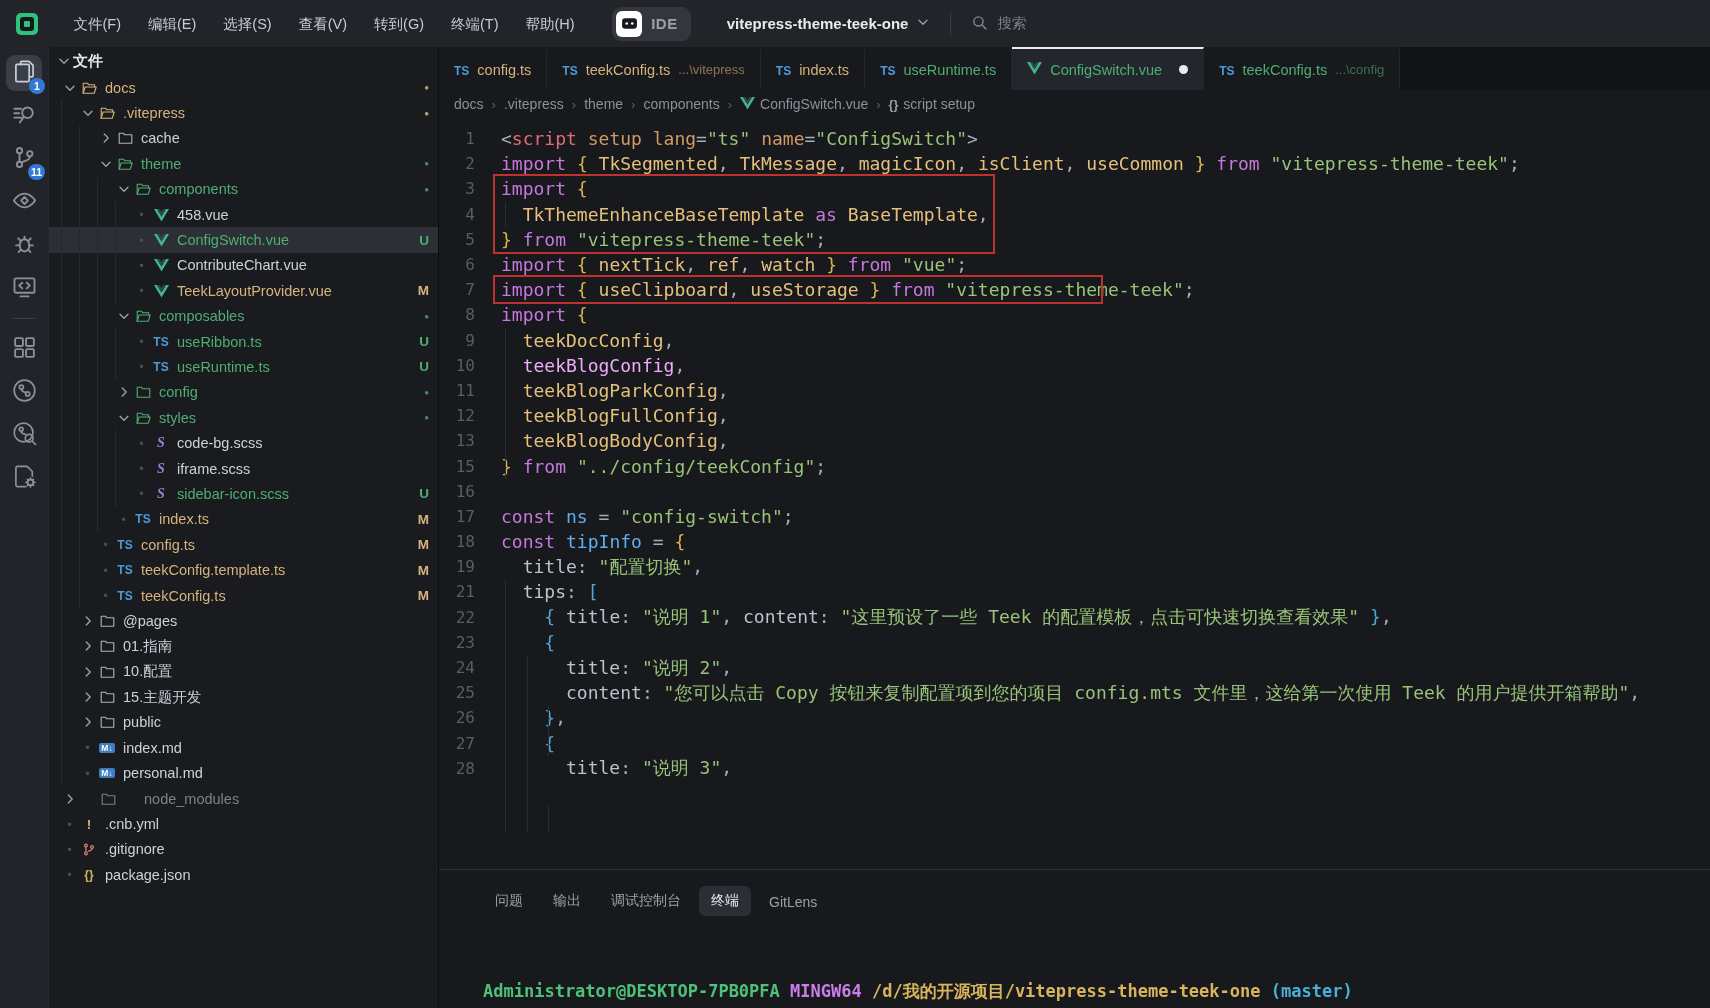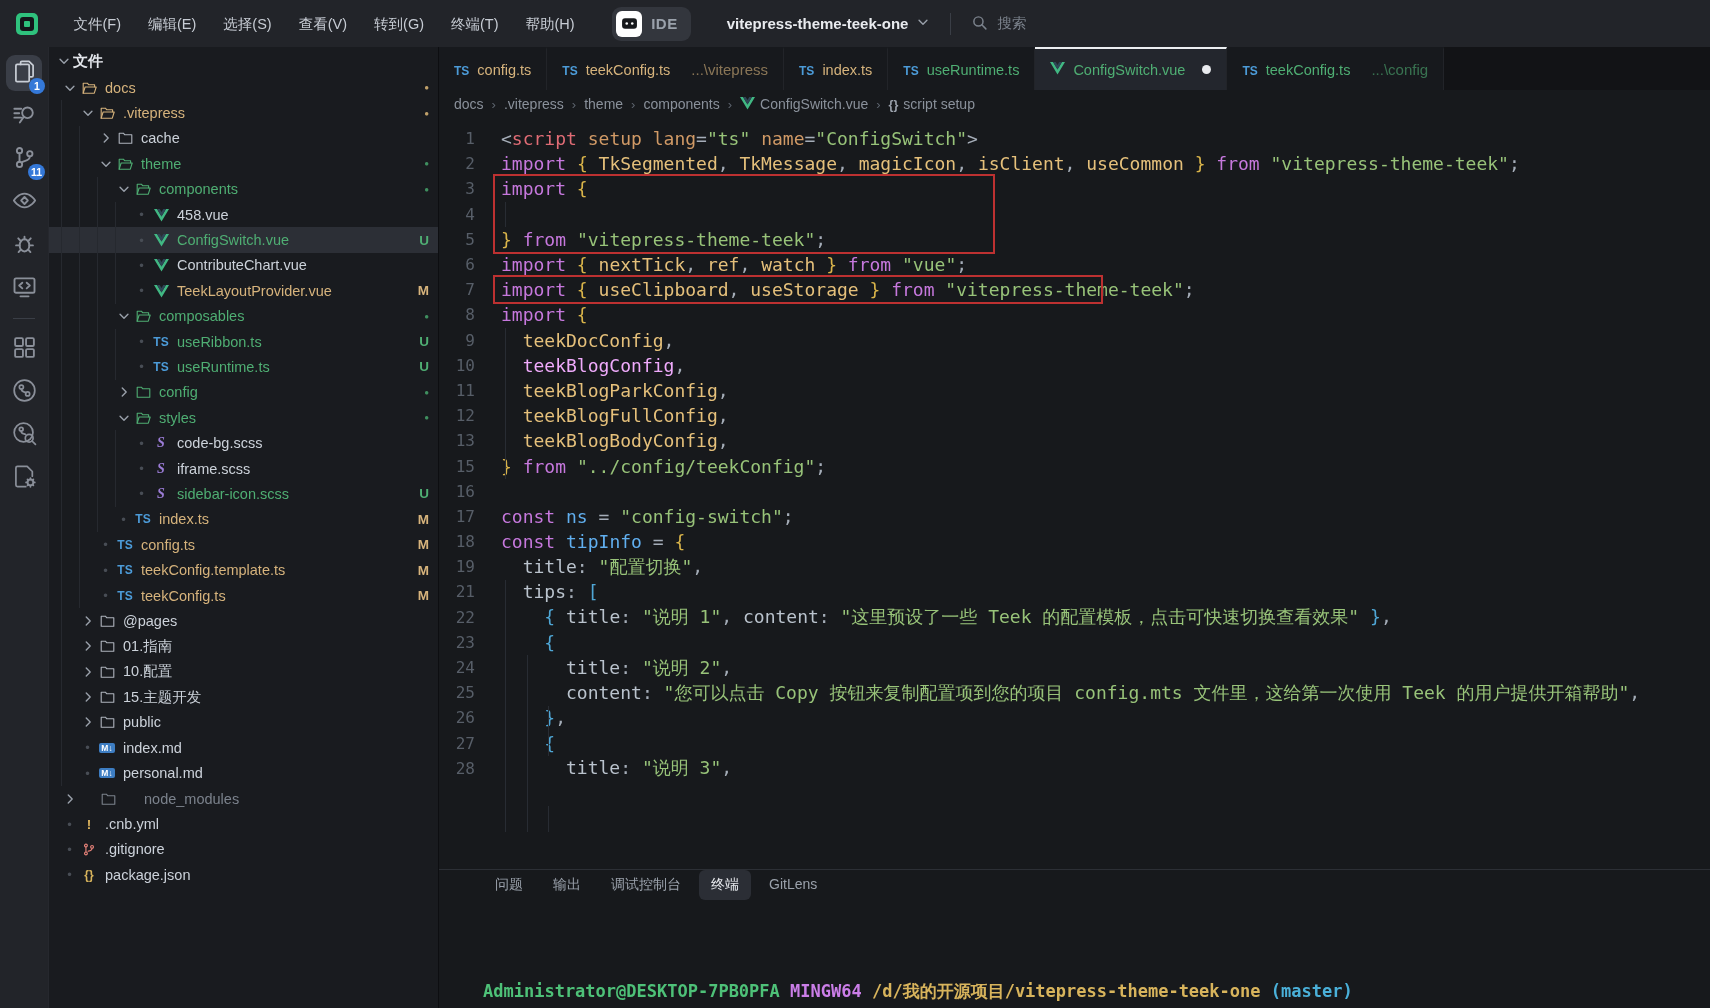--- a/index.html
+++ b/index.html
@@ -44,37 +44,37 @@
   .flabel{white-space:nowrap;overflow:hidden;}
   .fbadge{margin-left:auto;margin-right:9px;font-size:13.5px;font-weight:600;flex:0 0 auto;}
   .mdchip{background:#3d7dc2;color:#fff;font-size:8.5px;font-weight:700;border-radius:2px;padding:1px 2px;line-height:1;}
   .c-mod{color:#d6b37c;}.c-new{color:#4fae73;}.c-plain{color:#ccd2da;}.c-dim{color:#7b828c;margin-left:20px;}
 
   
   .editor{flex:1;display:flex;flex-direction:column;min-width:0;border-left:1px solid #0d0e11;background:#17191c;}
   .tabstrip{flex:0 0 43px;background:#121316;display:flex;align-items:stretch;overflow:hidden;}
   .tab{display:flex;align-items:center;gap:8px;padding:0 15px;background:#17191d;border-right:1px solid #222429;font-size:14.5px;position:relative;box-sizing:border-box;border-top:2px solid transparent;white-space:nowrap;}
   .tab.active{background:#23262d;border-top:2px solid #eceef1;}
-  .tab .suffix{font-size:15px;opacity:.6;margin-left:13px;}
+  .tab .suffix{font-size:13px;opacity:.6;margin-left:0;}
   .tab .dirty{width:9px;height:9px;border-radius:50%;background:#e8eaee;margin-left:9px;flex:0 0 9px;}
   .breadcrumb{flex:0 0 28px;display:flex;align-items:center;background:#17191c;color:#8a919b;font-size:14px;padding-left:15px;gap:8px;}
   .bc-item{display:flex;align-items:center;gap:5px;}
   .bc-sep{color:#5d646e;font-size:13px;}
 
   .codewrap{flex:1;position:relative;background:#17191c;overflow:hidden;padding-top:8px;
             font-family:"DejaVu Sans Mono","Liberation Mono",monospace;font-size:18px;}
   .cl{height:25.2px;display:flex;align-items:center;}
   .ln{flex:0 0 36px;text-align:right;color:#575e68;font-size:16px;margin-right:26px;font-family:"DejaVu Sans Mono","Liberation Mono",monospace;}
   .ct{white-space:pre;}
   .guide{position:absolute;width:1px;background:#282c33;}
   .redbox{position:absolute;border:2px solid #bd3131;box-sizing:border-box;}
 
   
   .panel{flex:0 0 139px;background:#17191c;border-top:1px solid #2c2f35;display:flex;flex-direction:column;padding-left:44px;box-sizing:border-box;}
-  .panel-tabs{flex:0 0 46px;display:flex;align-items:flex-start;gap:6px;}
+  .panel-tabs{flex:0 0 46px;display:flex;align-items:flex-end;gap:6px;}
   .ptab{padding:6px 12px;font-size:14px;color:#9aa1ab;border-radius:6px;}
   .ptab.active{background:#2b2e35;color:#e8eaee;}
   .terminal{margin-top:auto;padding-bottom:5px;font-family:"DejaVu Sans Mono","Liberation Mono",monospace;font-size:17px;font-weight:700;white-space:pre;}
 </style>
 </head>
 <body>
 
 <div class="app">
 
   <header class="titlebar">
@@ -731,20 +731,21 @@
           <div class="cl">
             <span class="ln">2</span>
             <span class="ct"><span style="color: rgb(198, 120, 221);">import</span><span style="color: rgb(165, 173, 184);"> </span><span style="color: rgb(217, 180, 74);">{</span><span style="color: rgb(229, 192, 123);"> TkSegmented</span><span style="color: rgb(165, 173, 184);">,</span><span style="color: rgb(229, 192, 123);"> TkMessage</span><span style="color: rgb(165, 173, 184);">,</span><span style="color: rgb(229, 192, 123);"> magicIcon</span><span style="color: rgb(165, 173, 184);">,</span><span style="color: rgb(229, 192, 123);"> isClient</span><span style="color: rgb(165, 173, 184);">,</span><span style="color: rgb(229, 192, 123);"> useCommon </span><span style="color: rgb(217, 180, 74);">}</span><span style="color: rgb(198, 120, 221);"> from </span><span style="color: rgb(152, 195, 121);">"vitepress-theme-teek"</span><span style="color: rgb(165, 173, 184);">;</span></span>
           </div>
           <div class="cl">
             <span class="ln">3</span>
             <span class="ct"><span style="color: rgb(198, 120, 221);">import </span><span style="color: rgb(217, 180, 74);">{</span></span>
           </div>
           <div class="cl">
             <span class="ln">4</span>
+            <span class="ct"><span style="color: rgb(229, 192, 123);">  TkThemeEnhanceBaseTemplate</span><span style="color: rgb(198, 120, 221);"> as </span><span style="color: rgb(229, 192, 123);">BaseTemplate</span><span style="color: rgb(165, 173, 184);">,</span></span>
           </div>
           <div class="guide" style="left: 66px; top: 83.6px; height: 25.2px;"></div>
           <div class="cl">
             <span class="ln">5</span>
             <span class="ct"><span style="color: rgb(217, 180, 74);">}</span><span style="color: rgb(198, 120, 221);"> from </span><span style="color: rgb(152, 195, 121);">"vitepress-theme-teek"</span><span style="color: rgb(165, 173, 184);">;</span></span>
           </div>
           <div class="cl">
             <span class="ln">6</span>
             <span class="ct"><span style="color: rgb(198, 120, 221);">import </span><span style="color: rgb(217, 180, 74);">{</span><span style="color: rgb(229, 192, 123);"> nextTick</span><span style="color: rgb(165, 173, 184);">,</span><span style="color: rgb(229, 192, 123);"> ref</span><span style="color: rgb(165, 173, 184);">,</span><span style="color: rgb(229, 192, 123);"> watch </span><span style="color: rgb(217, 180, 74);">}</span><span style="color: rgb(198, 120, 221);"> from </span><span style="color: rgb(152, 195, 121);">"vue"</span><span style="color: rgb(165, 173, 184);">;</span></span>
           </div>

